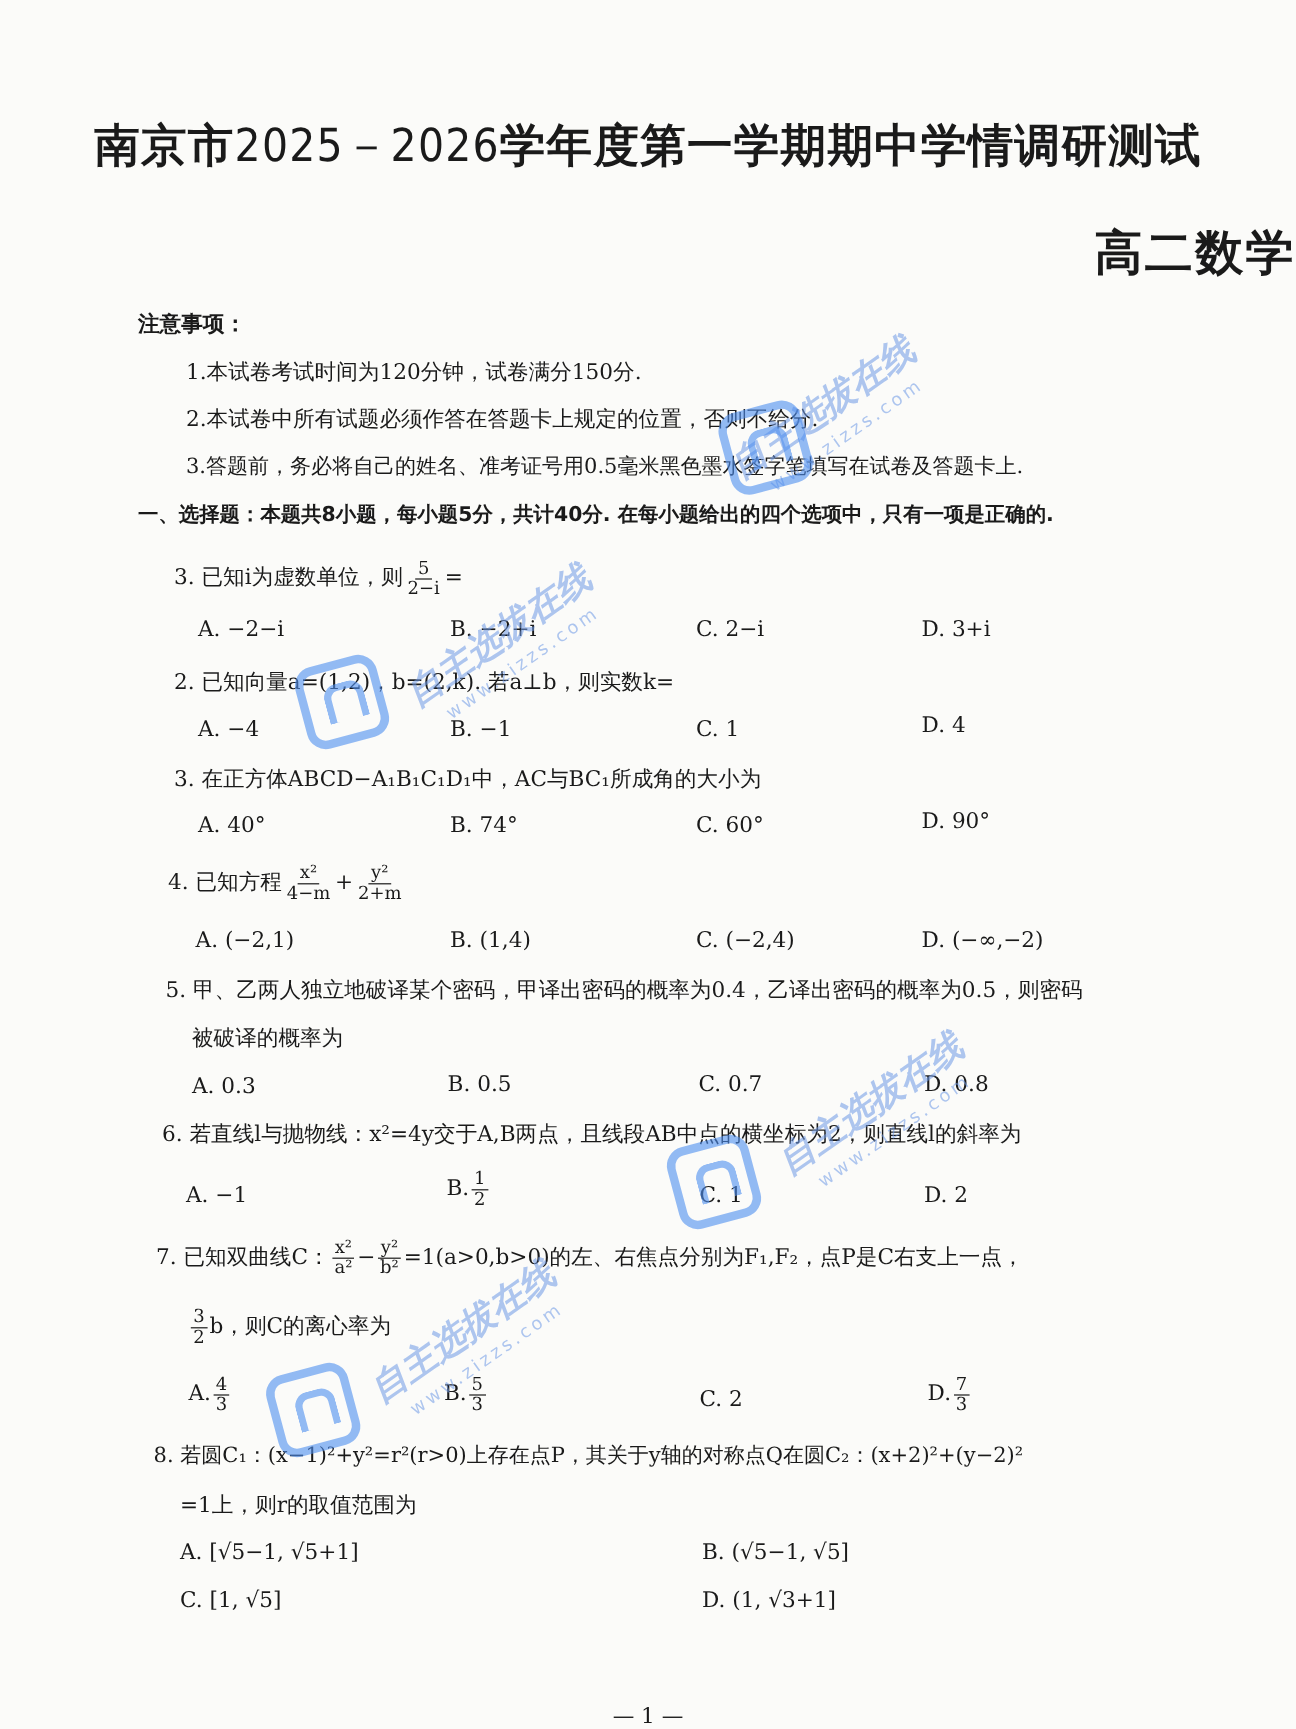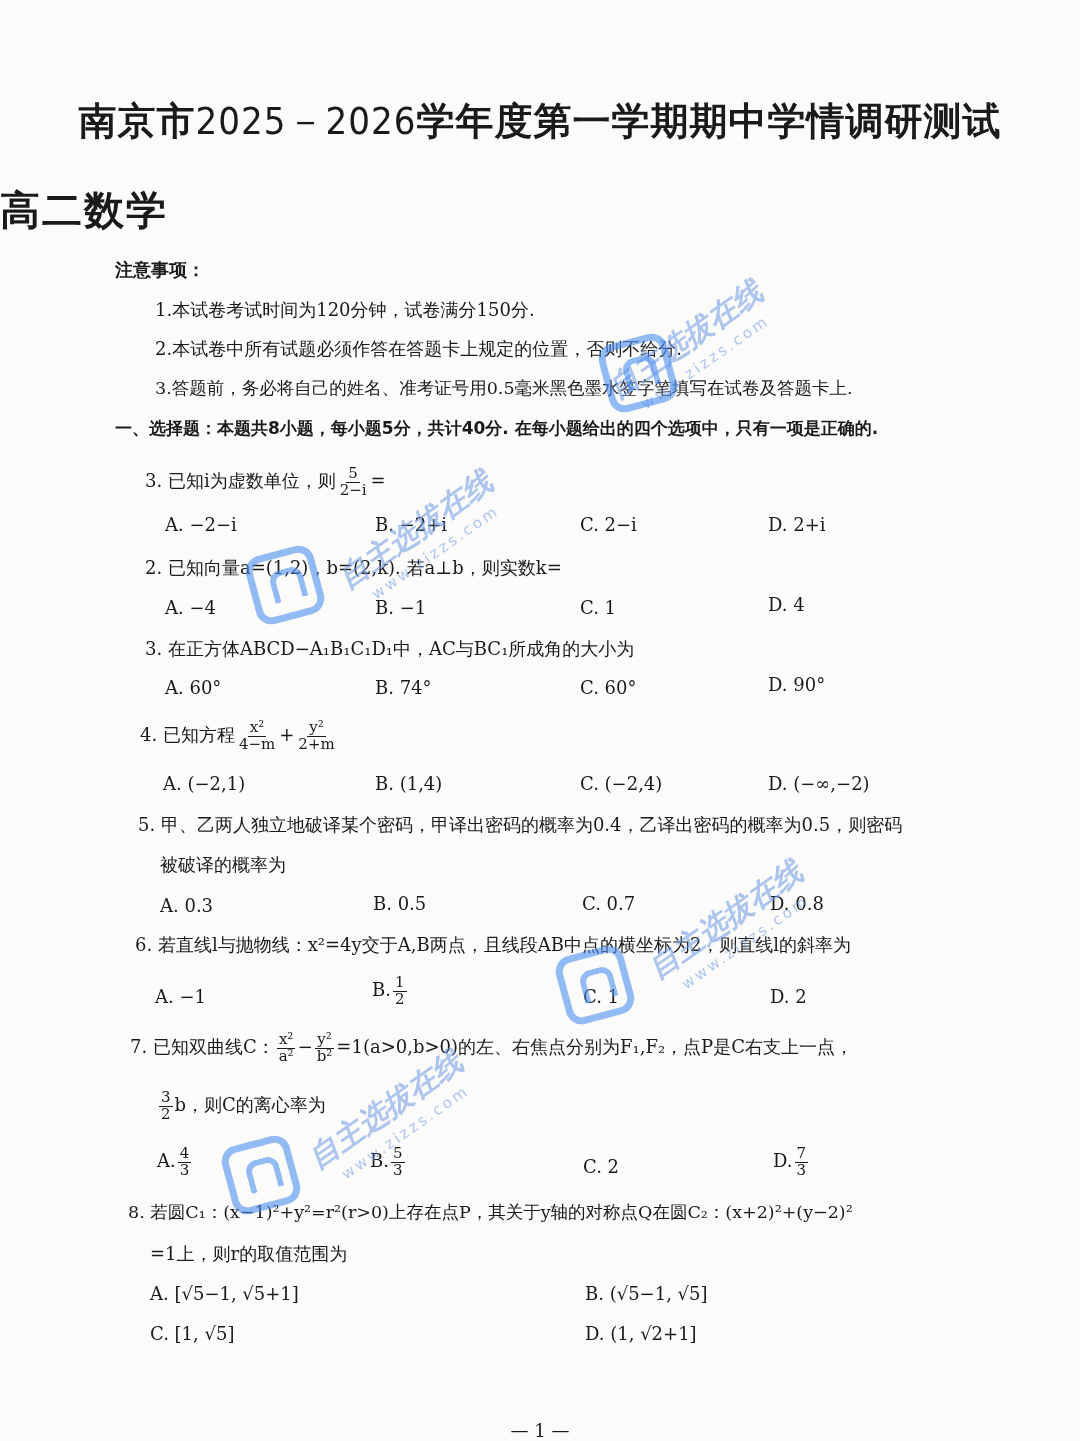--- a/index.html
+++ b/index.html
@@ -7,21 +7,21 @@
     width: 1080px; height: 1441px; position: relative; overflow: hidden;
     background: #fbfbf9; color: #1a1a1a;
     font-family: "DejaVu Serif", "Liberation Serif", serif;
   }
   .title {
     position: absolute; left: 0; width: 1080px; top: 96px; text-align: center;
     font-family: "DejaVu Sans", sans-serif; font-weight: bold; font-size: 38px; letter-spacing: 1px;
   }
   .title .num { font-family: "DejaVu Sans Condensed", "DejaVu Sans", sans-serif; font-weight: normal; }
   .subtitle {
-    position: absolute; left: 0; width: 1080px; top: 183px; text-align: left;
+    position: absolute; left: 0; width: 1080px; top: 183px; text-align: right;
     font-family: "DejaVu Sans", sans-serif; font-weight: bold; font-size: 40px; letter-spacing: 2px;
   }
   .notice-head { position: absolute; left: 115px; top: 258px; font-weight: bold; font-size: 18px; font-family: "DejaVu Sans", sans-serif; text-align: right; }
   .line { position: absolute; font-size: 18px; white-space: nowrap; }
   .sec { font-weight: bold; font-family: "DejaVu Sans", sans-serif; font-size: 17px; }
   .opt { position: absolute; font-size: 18px; white-space: nowrap; }
   .frac { display: inline-flex; flex-direction: column; align-items: center; vertical-align: middle; font-size: 15px; line-height: 1.05; margin: 0 2px; }
   .frac .n { border-bottom: 1px solid #1a1a1a; padding: 0 2px; }
   .frac .d { padding: 0 2px; }
   .footer { position: absolute; left: 0; width: 1080px; top: 1420px; text-align: center; font-size: 18px; }
@@ -47,30 +47,30 @@
 
 <div class="line" style="left:145px;top:466px">
   <span>3. 已知i为虚数单位，则</span><span class="frac">
       <span class="n">5</span>
       <span class="d">2−i</span>
     </span><span>=</span>
 </div>
 <div class="opt" style="left:165px;top:514px">A. −2−i</div>
 <div class="opt" style="left:375px;top:514px">B. −2+i</div>
 <div class="opt" style="left:580px;top:514px">C. 2−i</div>
-<div class="opt" style="left:768px;top:514px">D. 2+i</div>
+<div class="opt" style="left:768px;top:514px">D. 3+i</div>
 
 <div class="line" style="left:145px;top:556px">2. 已知向量a=(1,2)，b=(2,k). 若a⊥b，则实数k=</div>
 <div class="opt" style="left:165px;top:597px">A. −4</div>
 <div class="opt" style="left:375px;top:597px">B. −1</div>
 <div class="opt" style="left:580px;top:597px">C. 1</div>
 <div class="opt" style="left:768px;top:594px">D. 4</div>
 
 <div class="line" style="left:145px;top:637px">3. 在正方体ABCD−A₁B₁C₁D₁中，AC与BC₁所成角的大小为</div>
-<div class="opt" style="left:165px;top:677px">A. 60°</div>
+<div class="opt" style="left:165px;top:677px">A. 40°</div>
 <div class="opt" style="left:375px;top:677px">B. 74°</div>
 <div class="opt" style="left:580px;top:677px">C. 60°</div>
 <div class="opt" style="left:768px;top:674px">D. 90°</div>
 
 <div class="line" style="left:140px;top:720px">
   <span>4. 已知方程</span><span class="frac">
       <span class="n m">x²</span>
       <span class="d">4−m</span>
     </span><span>+</span><span class="frac">
       <span class="n">y²</span>
@@ -125,21 +125,21 @@
 <div class="opt" style="left:773px;top:1146px"><span>D.</span><span class="frac">
       <span class="n">7</span>
       <span class="d">3</span>
     </span></div>
 
 <div class="line" style="left:128px;top:1200px;font-size:17.5px">8. 若圆C₁：(x−1)²+y²=r²(r&gt;0)上存在点P，其关于y轴的对称点Q在圆C₂：(x+2)²+(y−2)²</div>
 <div class="line" style="left:150px;top:1242px">=1上，则r的取值范围为</div>
 <div class="opt" style="left:150px;top:1283px">A. [√5−1, √5+1]</div>
 <div class="opt" style="left:585px;top:1283px">B. (√5−1, √5]</div>
 <div class="opt" style="left:150px;top:1323px">C. [1, √5]</div>
-<div class="opt" style="left:585px;top:1323px">D. (1, √2+1]</div>
+<div class="opt" style="left:585px;top:1323px">D. (1, √3+1]</div>
 
 <div class="footer">— 1 —</div>
 
 <div class="wm" style="left:600px;top:375px"><span class="cn">自主选拔在线</span><span class="url">www.zizzs.com</span></div>
 <div class="logo" style="left:603px;top:338px"></div>
 <div class="wm" style="left:330px;top:565px"><span class="cn">自主选拔在线</span><span class="url">www.zizzs.com</span></div>
 <div class="logo" style="left:250px;top:550px"></div>
 <div class="wm" style="left:640px;top:955px"><span class="cn">自主选拔在线</span><span class="url">www.zizzs.com</span></div>
 <div class="logo" style="left:560px;top:950px"></div>
 <div class="wm" style="left:300px;top:1145px"><span class="cn">自主选拔在线</span><span class="url">www.zizzs.com</span></div>

